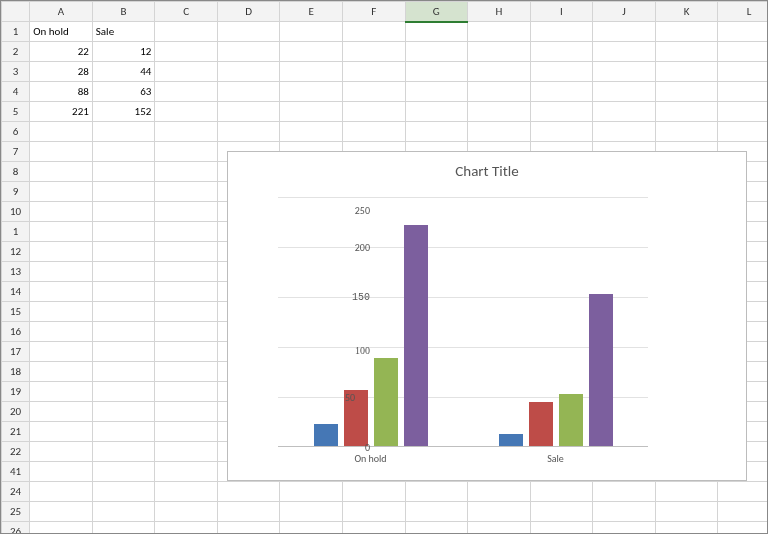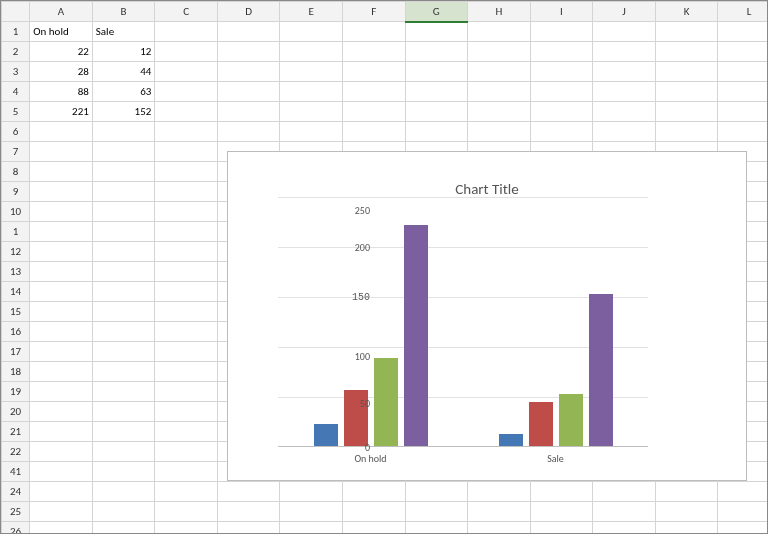--- a/index.html
+++ b/index.html
@@ -59,21 +59,21 @@
     top: 150px;
     width: 520px;
     height: 330px;
     background: #fff;
     border: 1px solid #bcbcbc;
   }
   .chart-title {
     text-align: center;
     font-size: 15px;
     color: #555;
-    margin-top: 28px;
+    margin-top: 10px;
   }
   .plot {
     position: absolute;
     left: 50px;
     top: 45px;
     width: 370px;
     height: 250px;
     border-bottom: 1px solid #bfbfbf;
   }
   .gridline {
@@ -556,22 +556,22 @@
         <div class="bar c4" style="left: 125.5px; height: 221px;"></div>
         <div class="bar c1" style="left: 220.5px; height: 12px;"></div>
         <div class="bar c2" style="left: 250.5px; height: 44px;"></div>
         <div class="bar c3" style="left: 280.5px; height: 52px;"></div>
         <div class="bar c4" style="left: 310.5px; height: 152px;"></div>
       </div>
 
     <div id="xcats"></div>
 
   <div class="ytick" style="top: 295px;">0</div>
-      <div class="ytick" style="top: 251px;">50</div>
-      <div class="ytick" style="top: 204px;">100</div>
+      <div class="ytick" style="top: 245px; text-align: center;">50</div>
+      <div class="ytick" style="top: 198px; font-family: Liberation Serif, serif;">100</div>
       <div class="ytick" style="top: 145px; font-family: Liberation Mono, monospace;">150</div>
       <div class="ytick" style="top: 95px;">200</div>
       <div class="ytick" style="top: 58px;">250</div>
       <div class="xcat" style="left: 82.5px;">On hold</div>
       <div class="xcat" style="left: 267.5px;">Sale</div>
     </div>
 
 </div>
 
 </body></html>

